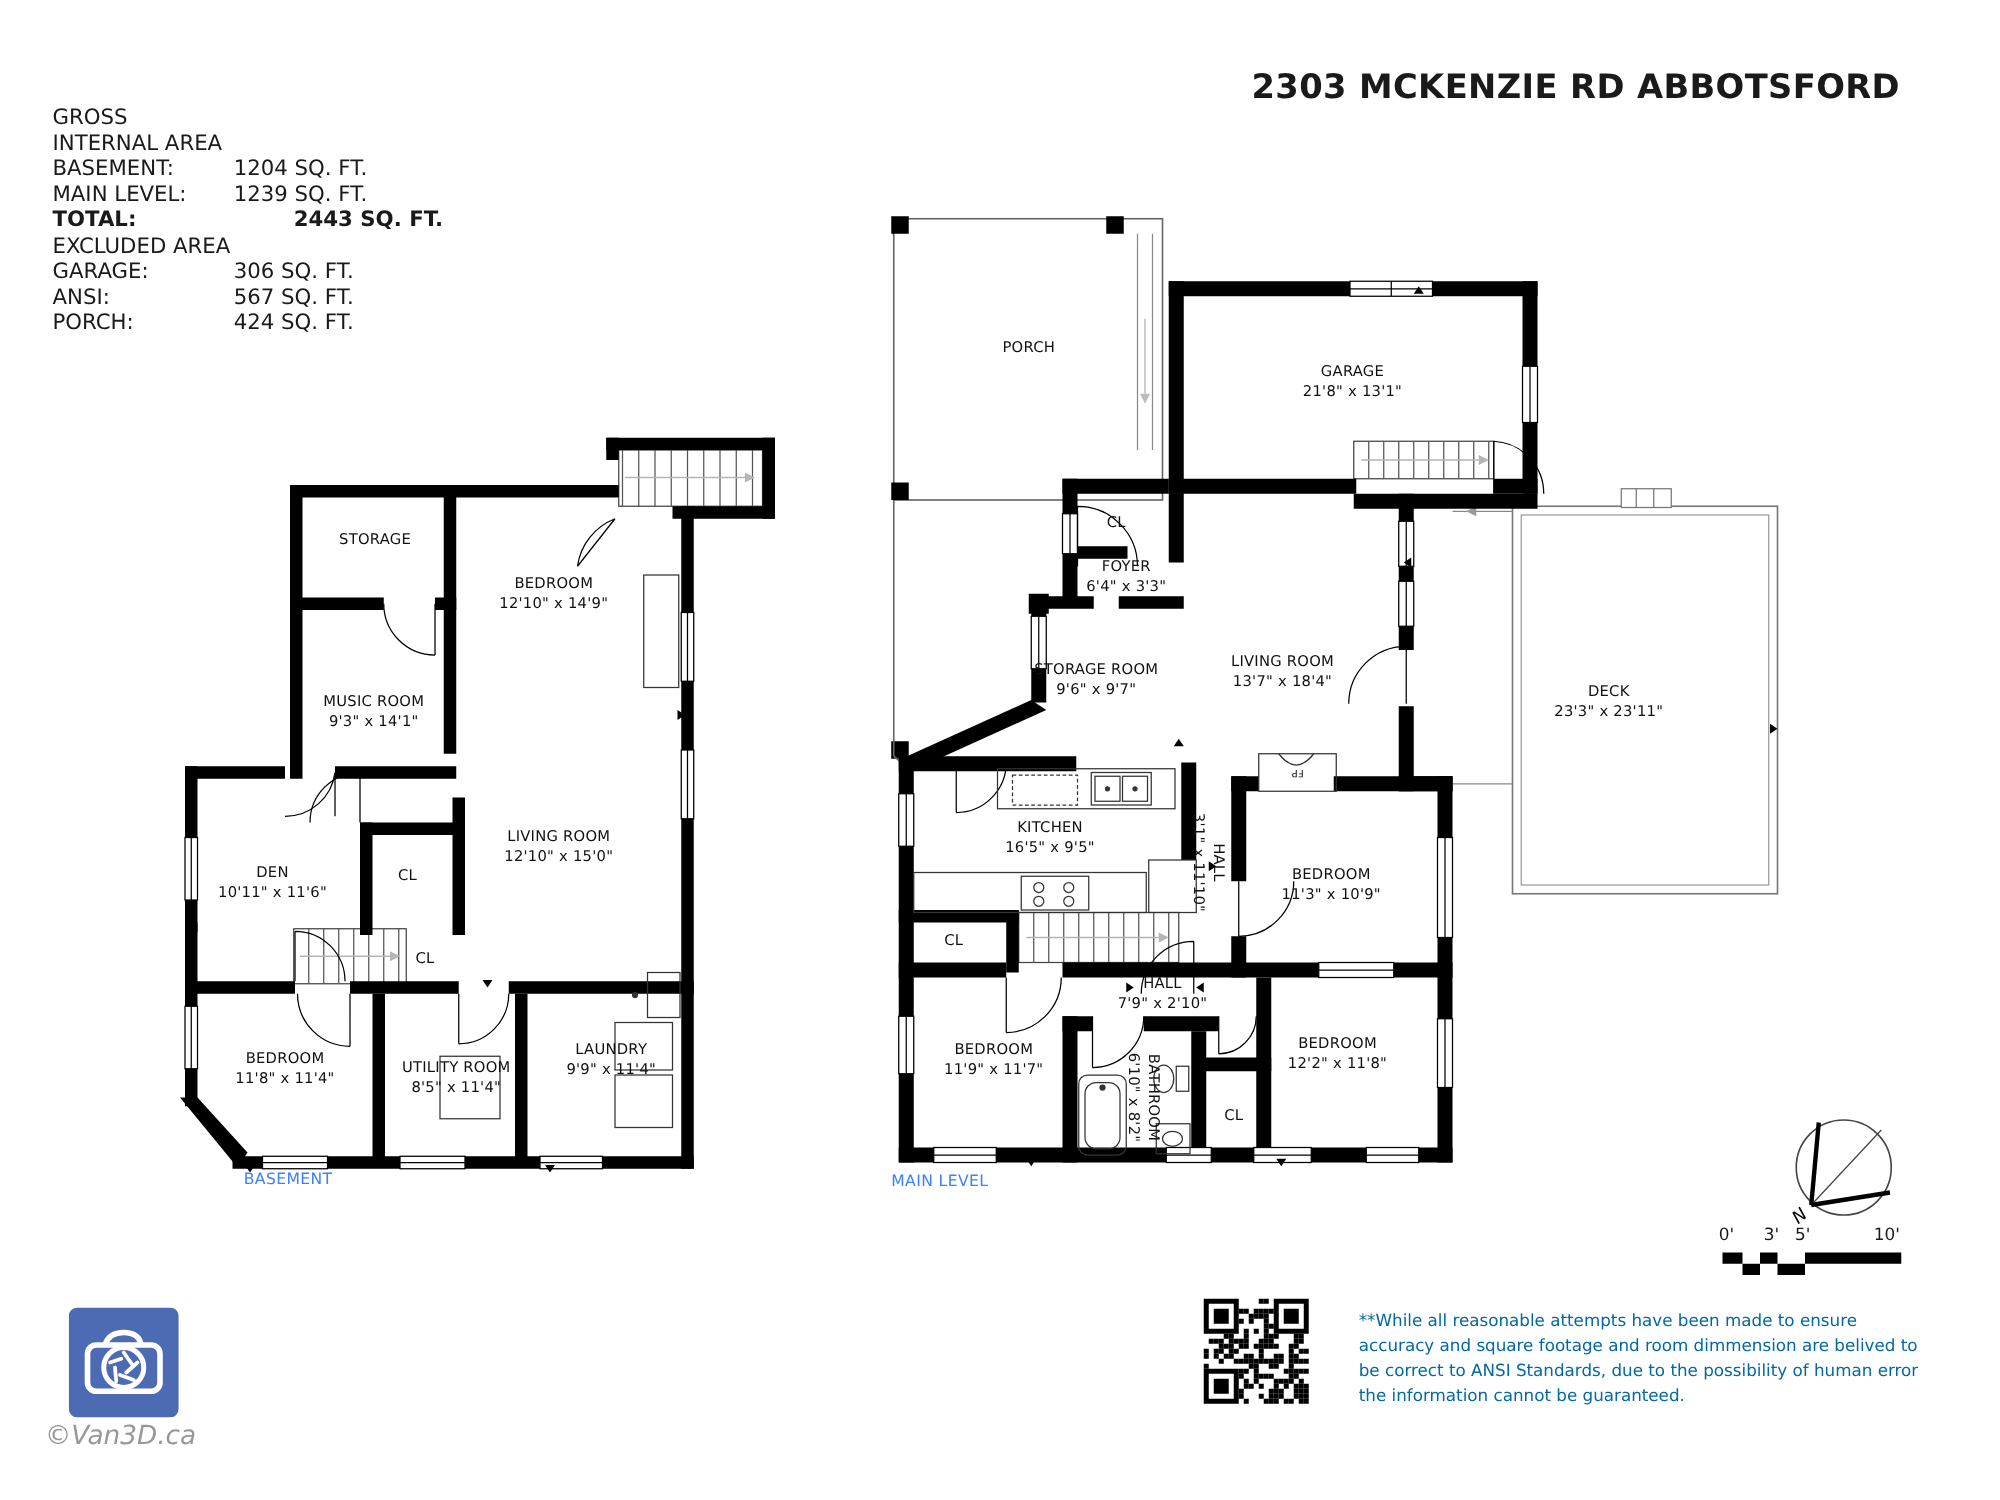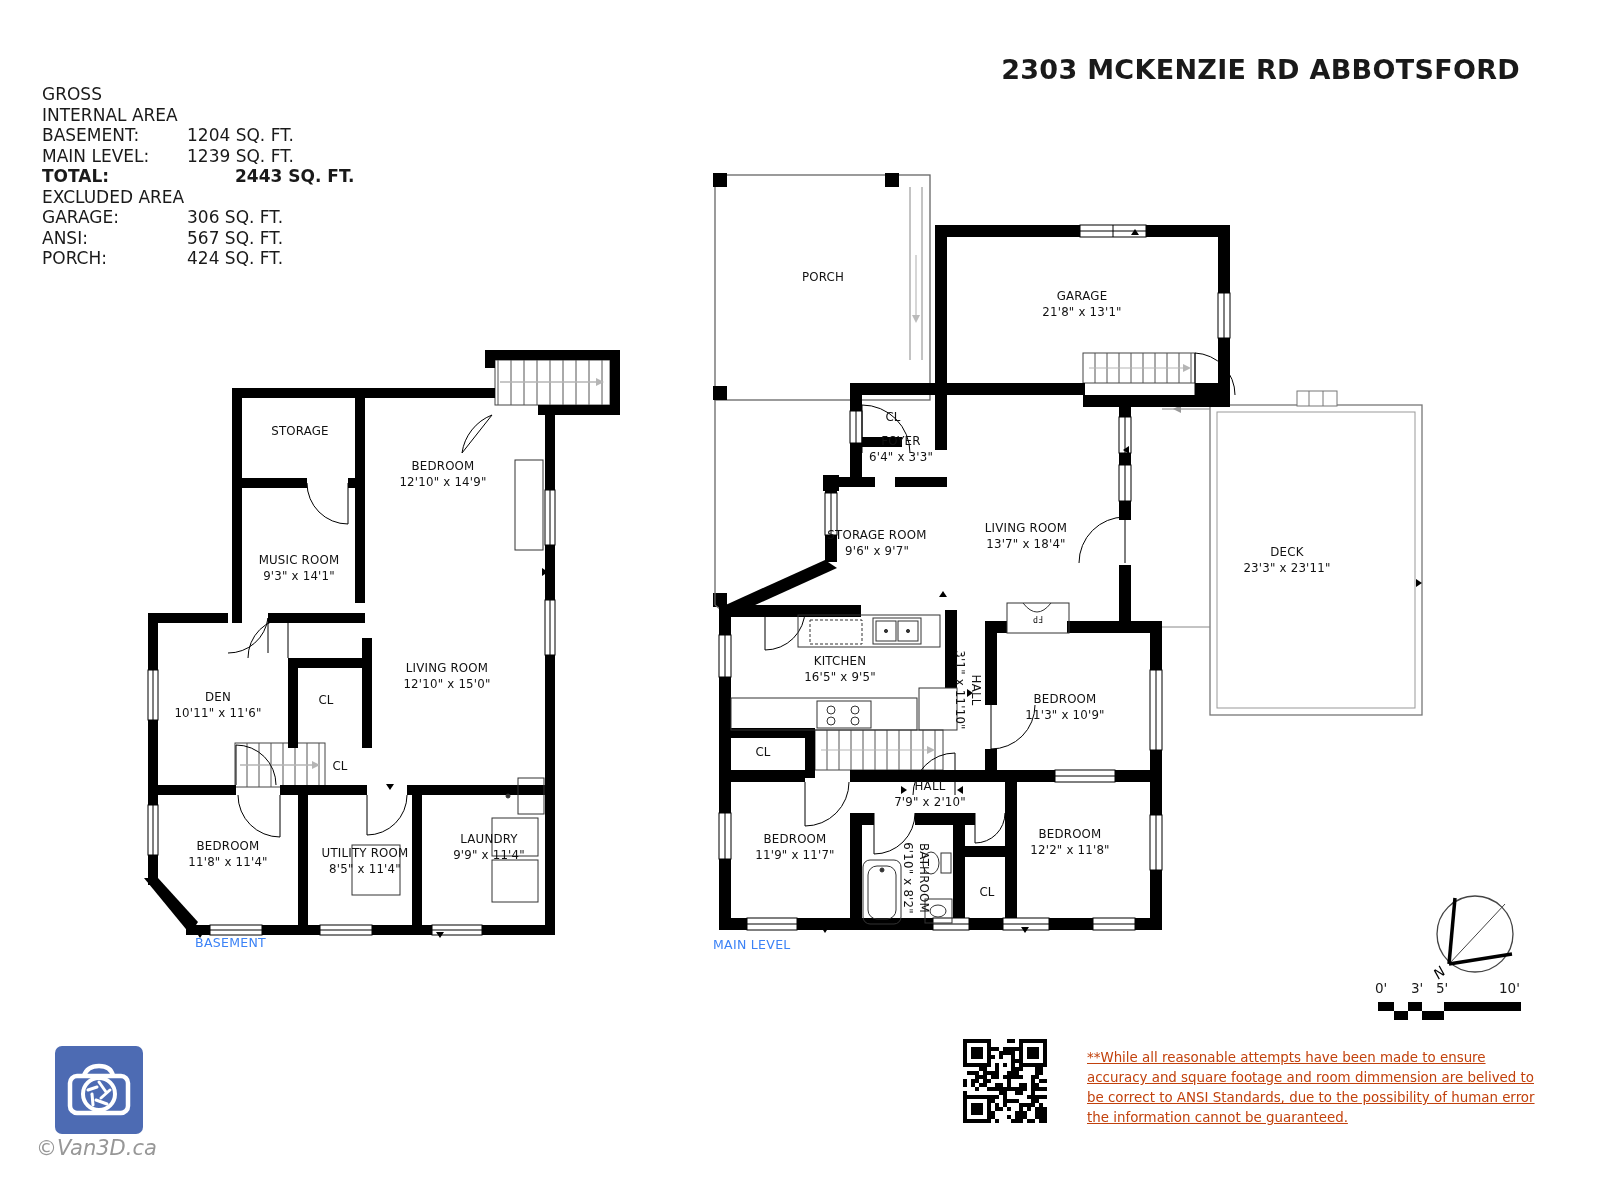--- a/index.html
+++ b/index.html
@@ -20,21 +20,21 @@
   .room-label{position:absolute;transform:translate(-50%,-50%);text-align:center;
               font-size:11.8px;line-height:1.32;white-space:nowrap;letter-spacing:.2px;color:#111;}
   .room-label.vertical{transform:translate(-50%,-50%) rotate(90deg);}
   .room-label.fp{font-size:8px;transform:translate(-50%,-50%) rotate(180deg);}
   .room-label .rn,.room-label .rd{display:block;}
   .plan-caption{position:absolute;font-size:12.5px;letter-spacing:.3px;color:#3b82f6;white-space:nowrap;}
   
   .logo-wrap{position:absolute;left:55px;top:1046px;width:110px;}
   .copyright{position:absolute;left:36px;top:1136px;font-size:21px;font-style:italic;color:#979797;white-space:nowrap;}
   .qr-wrap{position:absolute;left:958px;top:1034px;width:94px;height:94px;background:#fff;}
-  .disclaimer{position:absolute;left:1087px;top:1048px;width:458px;font-size:13.4px;line-height:1.5;color:#c2410c;text-decoration:underline;}
+  .disclaimer{position:absolute;left:1087px;top:1048px;width:458px;font-size:13.4px;line-height:1.5;color:#0369a1;}
   .compass{position:absolute;left:1425px;top:890px;width:96px;height:96px;}
   .scalebar{position:absolute;left:1375px;top:980px;width:150px;height:46px;font-size:13.5px;}
   .scalebar .tick{position:absolute;top:0;}
   .sb-seg{position:absolute;height:9px;background:#000;}
 </style>
 </head>
 <body>
 
 <div class="page">
 
@@ -436,21 +436,21 @@
     <div class="room-label" style="left:118px;top:113px">
         <span class="rn">PORCH</span>
       </div>
     <div class="room-label" style="left:377px;top:140px">
         <span class="rn">GARAGE</span>
         <span class="rd">21'8" x 13'1"</span>
       </div>
     <div class="room-label" style="left:188px;top:253px">
         <span class="rn">CL</span>
       </div>
-    <div class="room-label" style="left:196px;top:285px">
+    <div class="room-label" style="left:196px;top:296px">
         <span class="rn">FOYER</span>
         <span class="rd">6'4" x 3'3"</span>
       </div>
     <div class="room-label" style="left:172px;top:379px">
         <span class="rn">STORAGE ROOM</span>
         <span class="rd">9'6" x 9'7"</span>
       </div>
     <div class="room-label" style="left:321px;top:372px">
         <span class="rn">LIVING ROOM</span>
         <span class="rd">13'7" x 18'4"</span>

